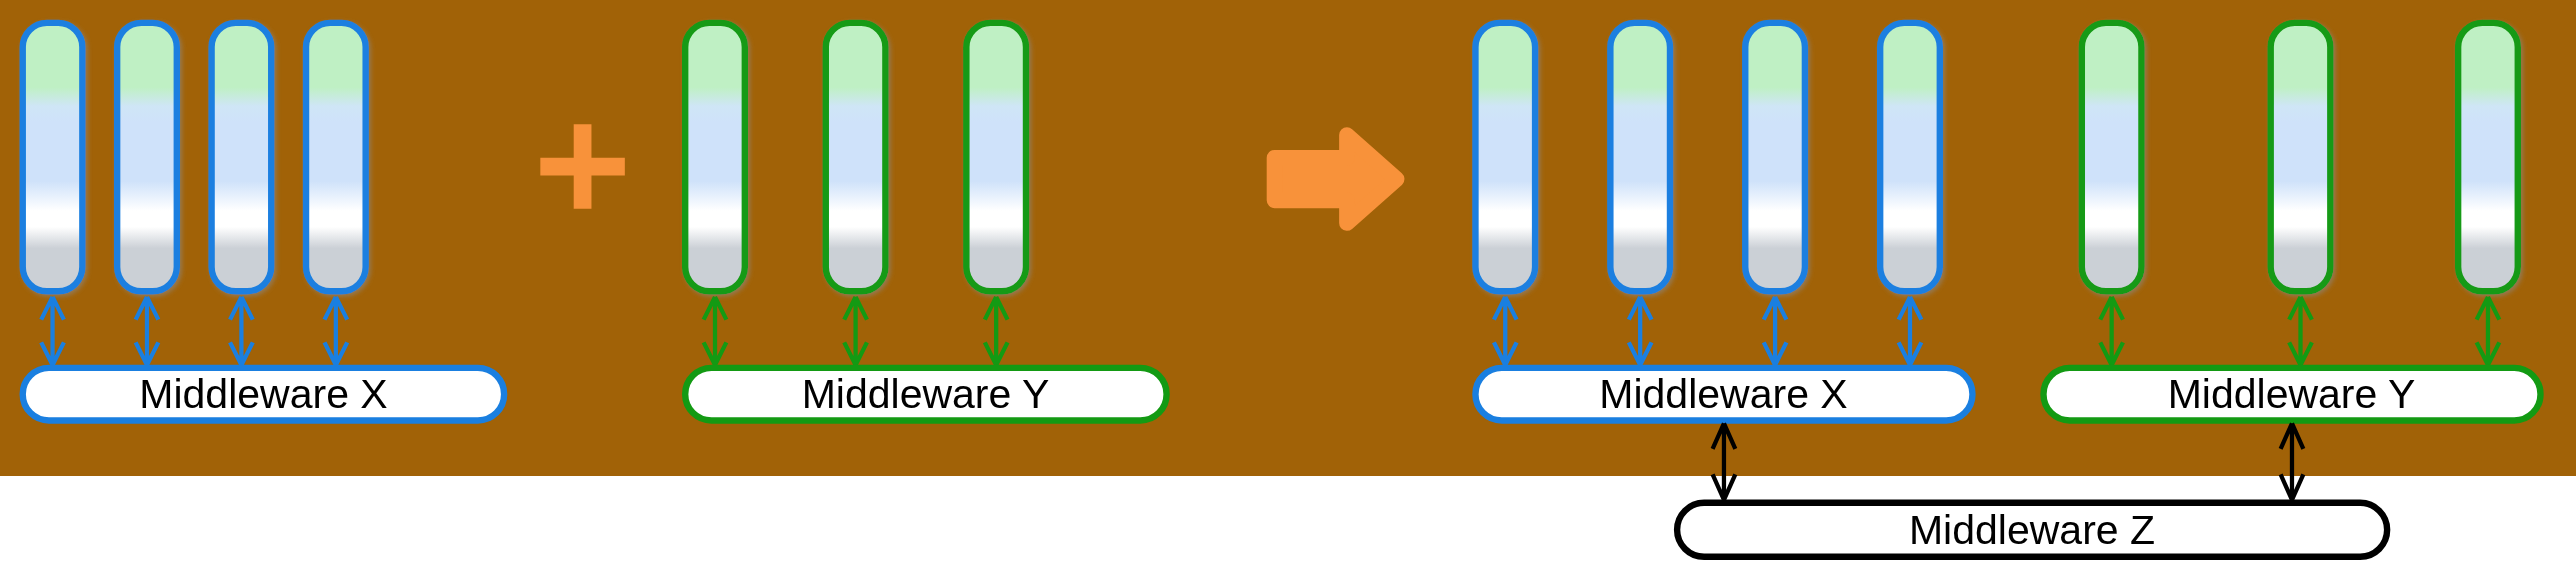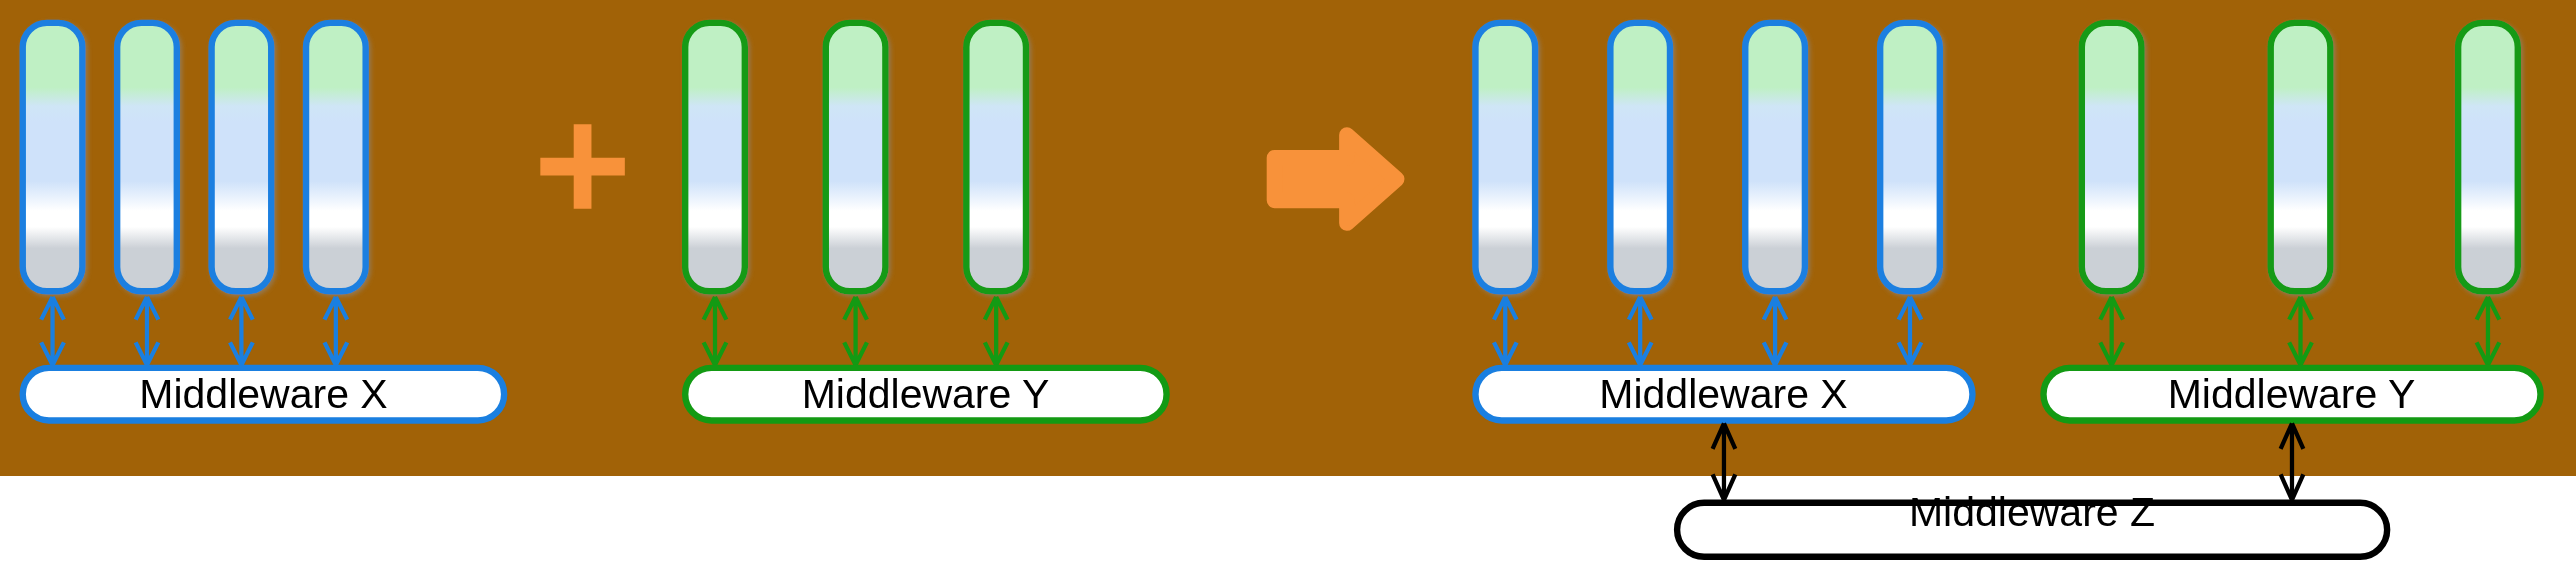--- a/index.html
+++ b/index.html
@@ -176,16 +176,16 @@
   </svg>
 
   <div class="mwlabel" style="left:23px;  top:368px; width:481px; height:53px;">Middleware X</div>
 
   <div class="mwlabel" style="left:685px; top:368px; width:481px; height:53px;">Middleware Y</div>
 
   <div class="mwlabel" style="left:1475px; top:368px; width:497px; height:53px;">Middleware X</div>
 
   <div class="mwlabel" style="left:2043px; top:368px; width:497px; height:53px;">Middleware Y</div>
 
-  <div class="mwlabel" style="left:1677px; top:485px; width:710px; height:54px;">Middleware Z</div>
+  <div class="mwlabel" style="left:1677px; top:503px; width:710px; height:54px;">Middleware Z</div>
 
 </div>
 
 
 </body></html>

